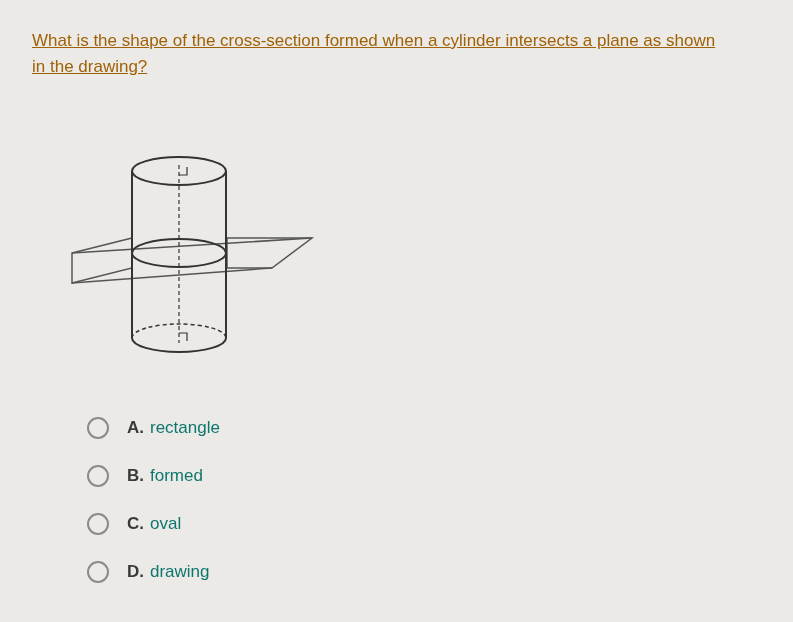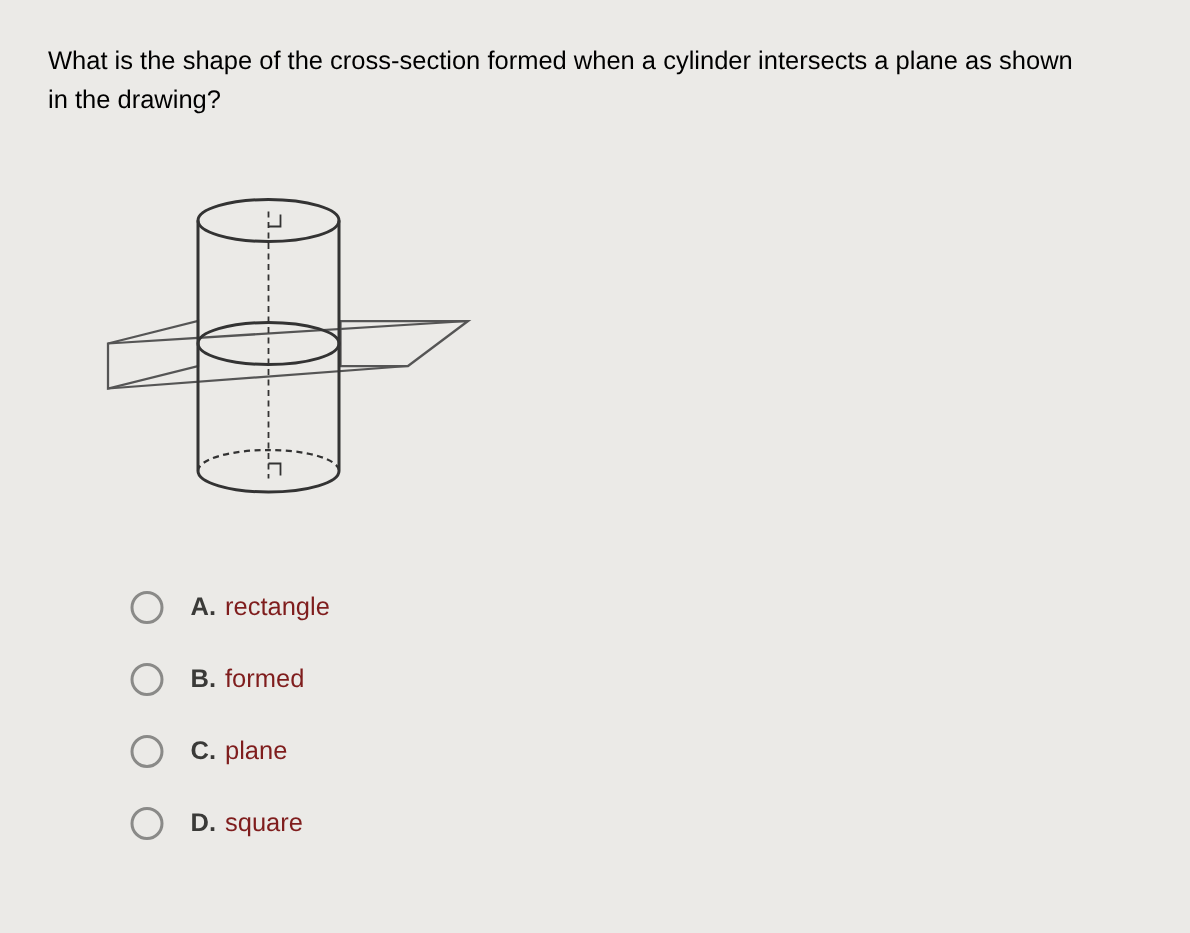--- a/index.html
+++ b/index.html
@@ -11,23 +11,24 @@
       width: 793px;
       height: 622px;
       background: #ebeae7;
       font-family: Arial, Helvetica, sans-serif;
       padding: 28px 32px;
       color: #3a3a3a;
     }
     .question-text {
       font-size: 17px;
       line-height: 1.5;
-      color: #000000;
-      margin-bottom: 40px;
+      color: #a16207;
+      margin-bottom: 64px;
       max-width: 700px;
+      text-decoration: underline;
     }
     .diagram-container {
       margin-left: 20px;
       margin-bottom: 50px;
     }
     .options {
       margin-left: 55px;
     }
     .option-row {
       display: flex;
@@ -44,21 +45,21 @@
       flex-shrink: 0;
     }
     .option-letter {
       font-weight: bold;
       font-size: 17px;
       color: #3a3a38;
       margin-right: 6px;
     }
     .option-text {
       font-size: 17px;
-      color: #7f1d1d;
+      color: #0f766e;
     }
   </style>
 </head>
 <body>
 
 <div class="question-text">What is the shape of the cross-section formed when a cylinder intersects a plane as shown in the drawing?</div>
 
 <div class="diagram-container">
   <svg width="280" height="220" viewBox="0 0 280 220">
 
@@ -92,20 +93,20 @@
     <span class="option-text">rectangle</span>
   </div>
   <div class="option-row">
     <div class="radio-circle"></div>
     <span class="option-letter">B.</span>
     <span class="option-text">formed</span>
   </div>
   <div class="option-row">
     <div class="radio-circle"></div>
     <span class="option-letter">C.</span>
-    <span class="option-text">plane</span>
+    <span class="option-text">oval</span>
   </div>
   <div class="option-row">
     <div class="radio-circle"></div>
     <span class="option-letter">D.</span>
-    <span class="option-text">square</span>
+    <span class="option-text">drawing</span>
   </div>
 </div>
 
 </body></html>

